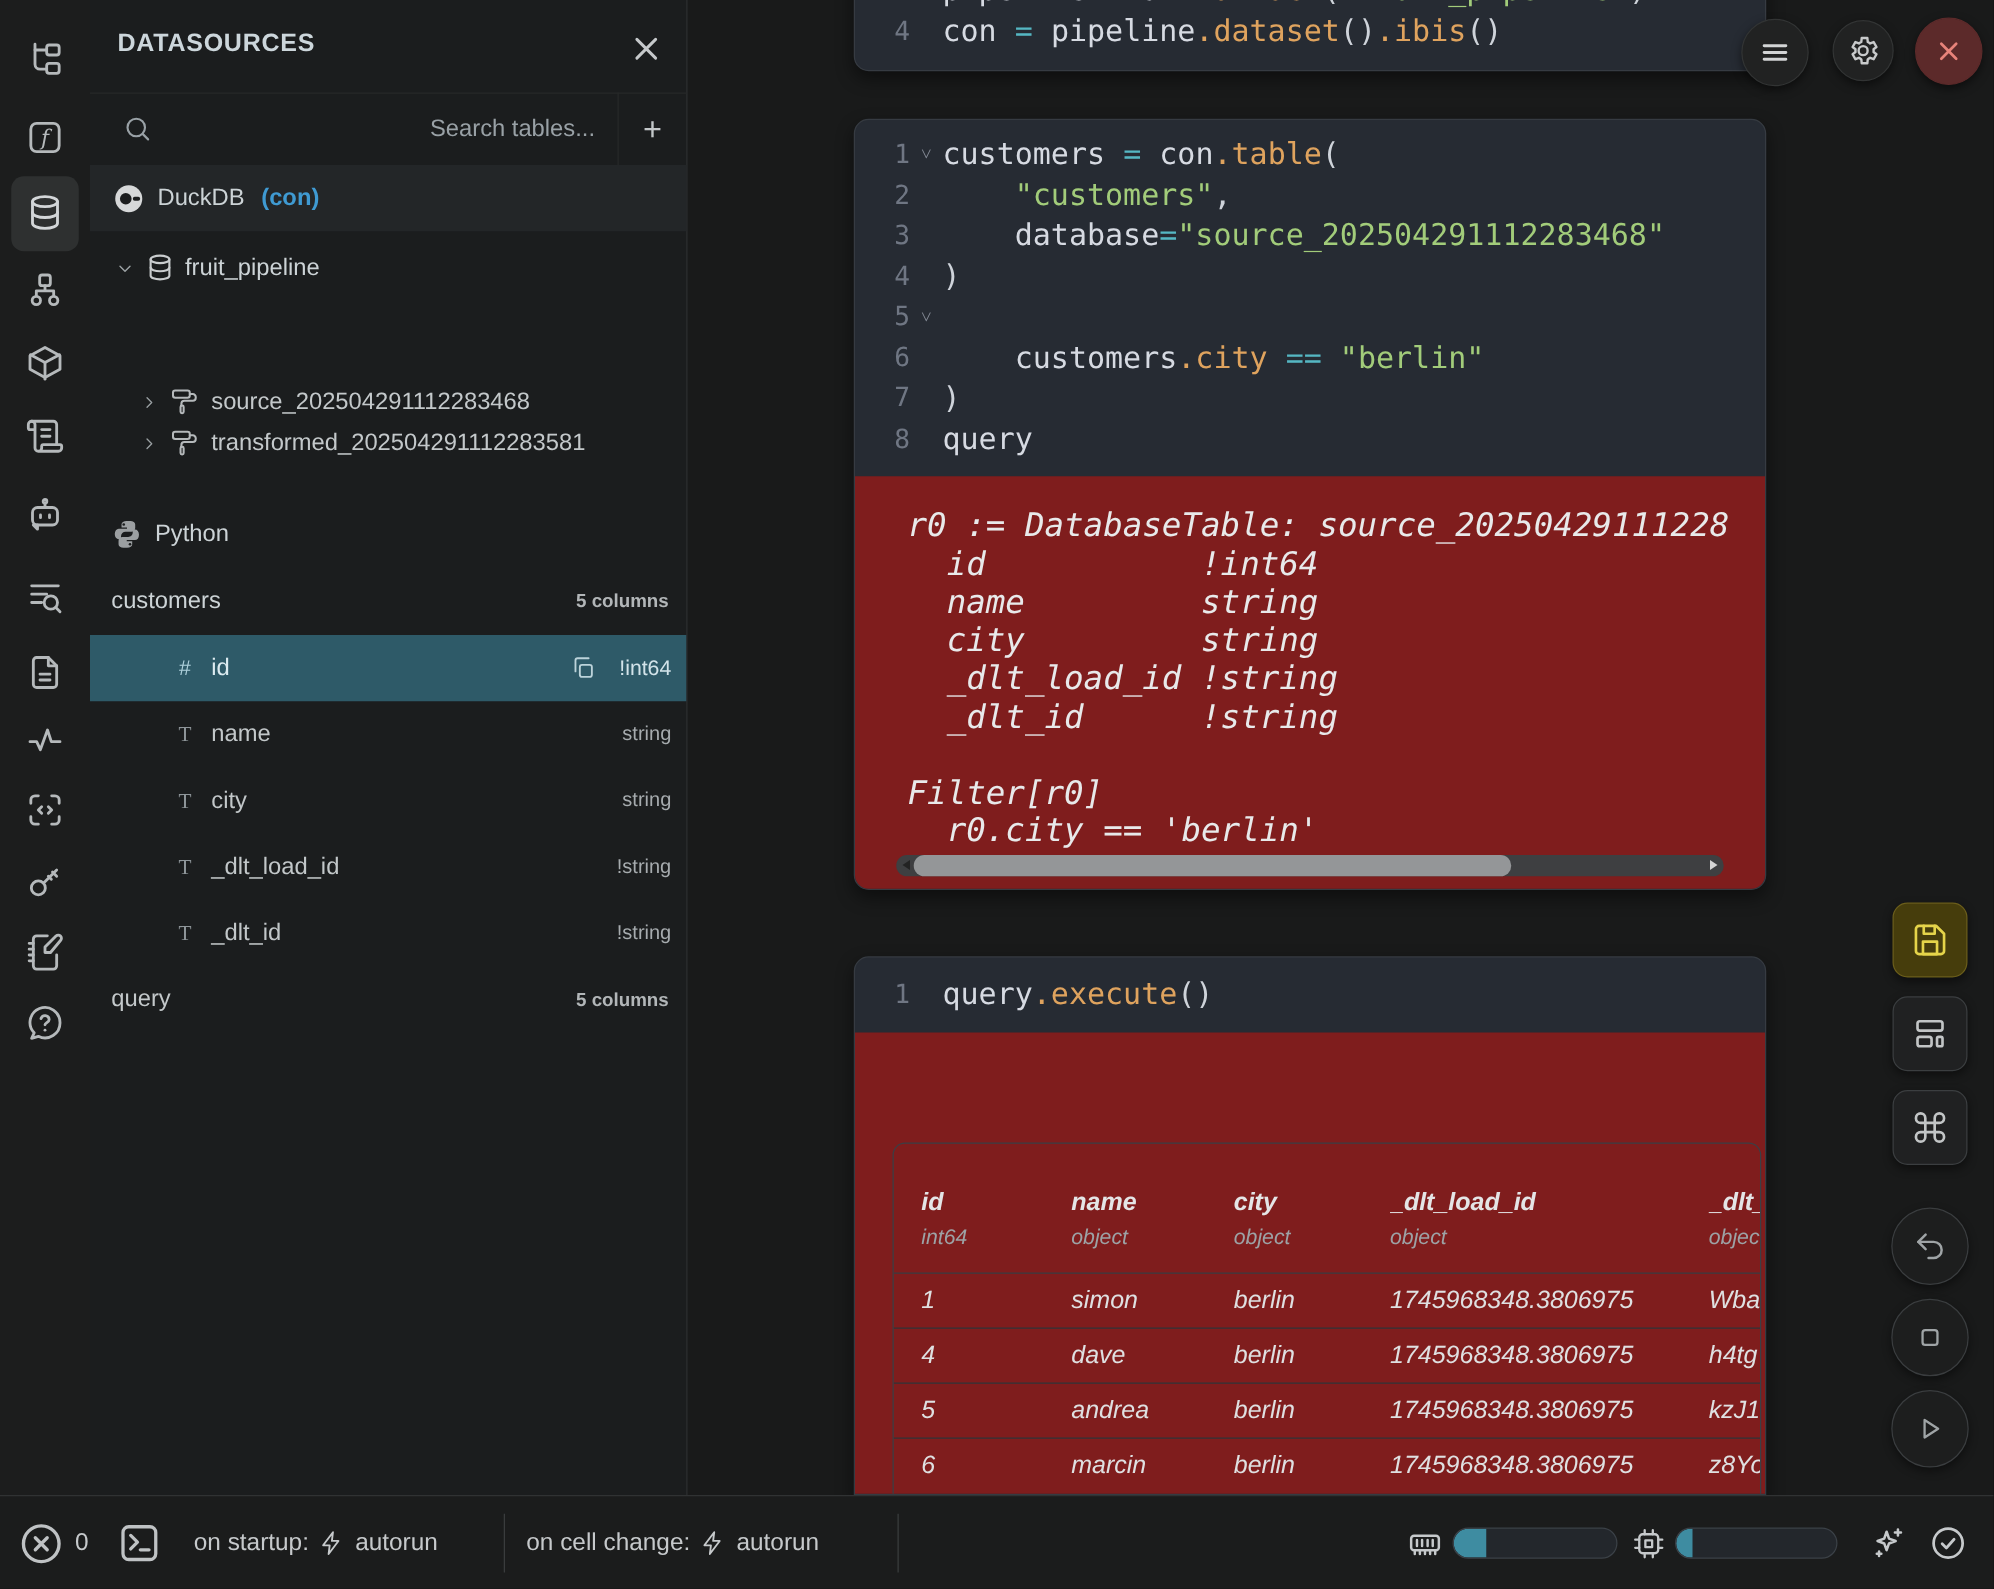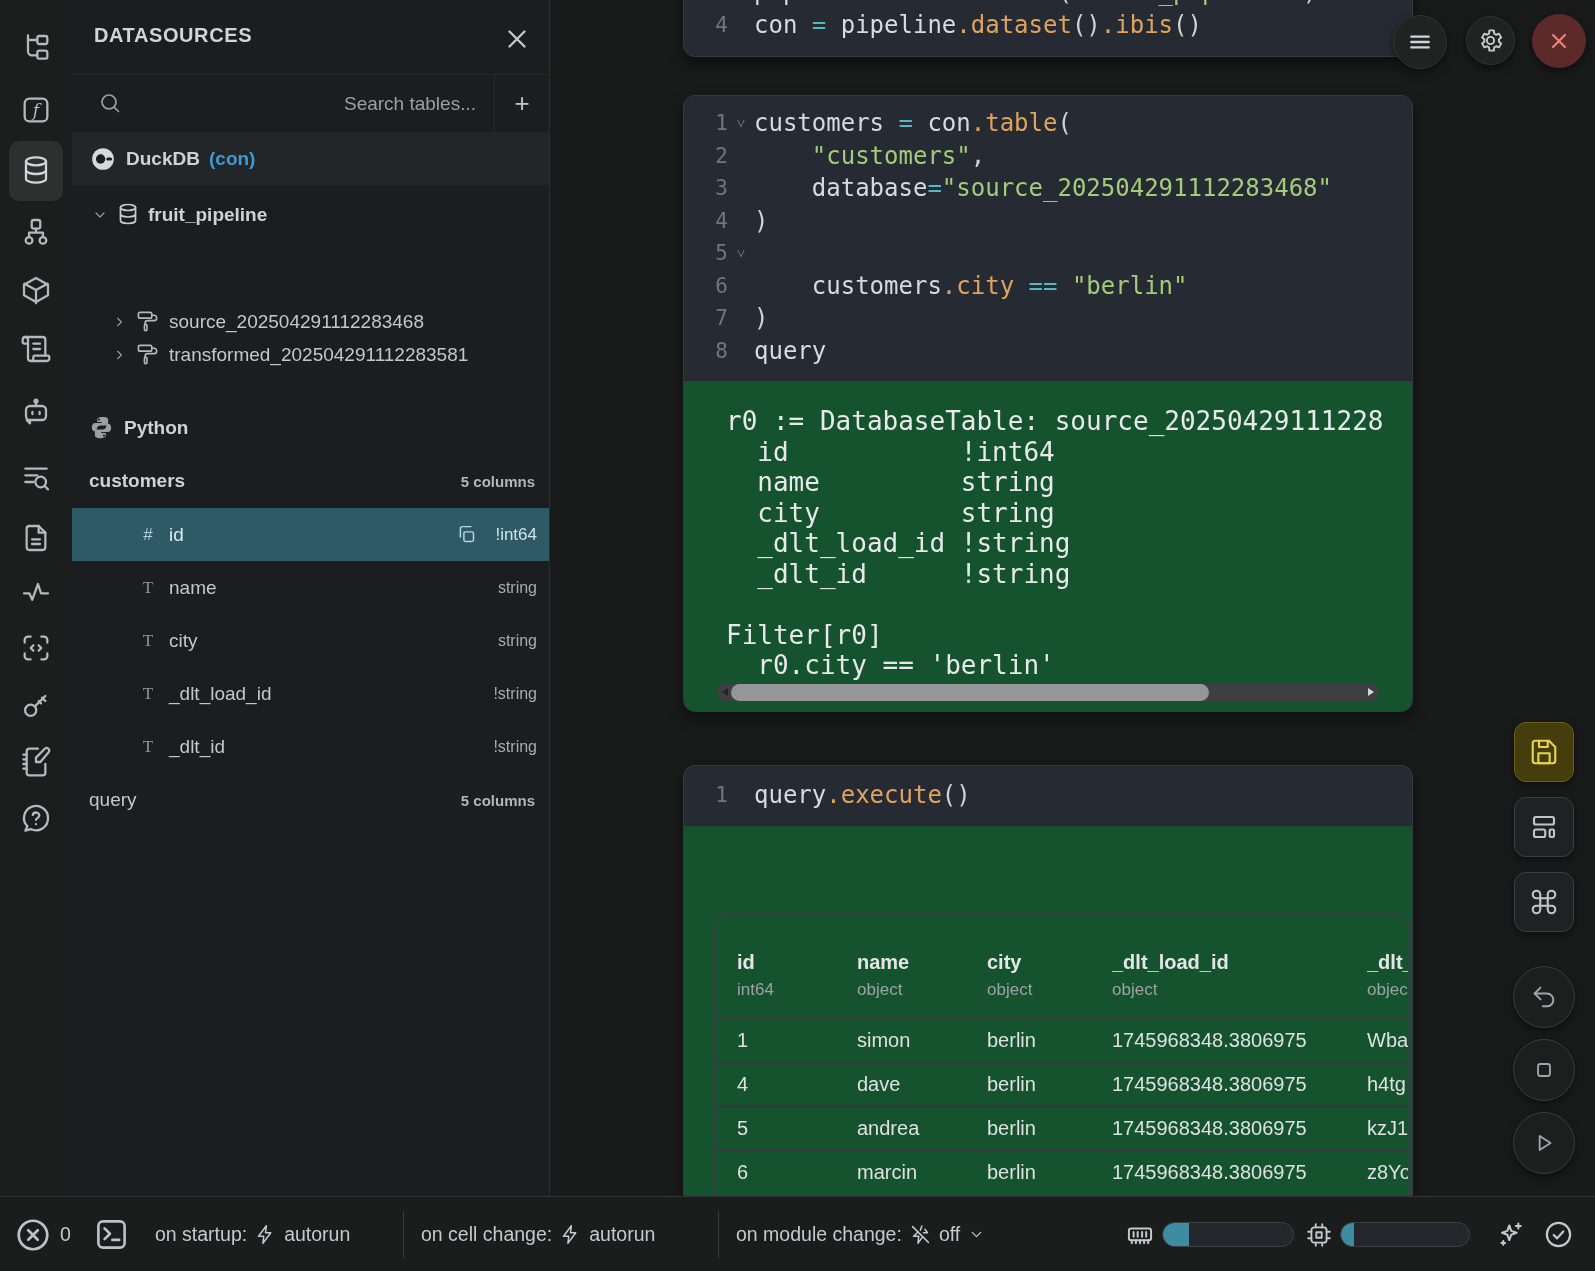--- a/index.html
+++ b/index.html
@@ -19,42 +19,42 @@
   .panel-title{position:absolute;left:22px;top:24px;font-size:20px;font-weight:bold;letter-spacing:.6px;color:#ccd6db;}
   .panel-head-border{position:absolute;left:0;top:74px;width:100%;height:0;border-top:1px solid #272929;}
   .searchrow{position:absolute;left:0;top:74px;width:100%;height:58px;border-bottom:1px solid #272929;}
   .search-input{position:absolute;left:62px;top:12px;width:340px;height:34px;background:transparent;border:none;outline:none;
                 color:#cfd3d5;font-size:19px;font-family:"Liberation Sans",sans-serif;text-align:right;}
   .search-input::placeholder{color:#99a1a6;}
   .pluscell{position:absolute;right:0;top:0;width:54px;height:58px;border-left:1px solid #272929;
             display:flex;align-items:center;justify-content:center;font-size:26px;color:#c3c7c9;cursor:pointer;}
   .prow{position:absolute;left:0;width:100%;height:53px;}
   .prow .lbl{position:absolute;font-size:19px;color:#c3c8ca;top:50%;transform:translateY(-50%);white-space:nowrap;}
-  .prow .bold{font-weight:bold;color:#ccd3d6;}
+  .prow .bold{font-weight:normal;color:#ccd3d6;}
   .badge{position:absolute;right:14px;top:50%;transform:translateY(-50%);font-size:15px;font-weight:bold;color:#b2b6b8;}
   .typ{position:absolute;right:12px;top:50%;transform:translateY(-50%);font-size:16px;color:#a6abae;}
   .glyph{position:absolute;left:64px;top:50%;transform:translateY(-50%);width:24px;text-align:center;
          font-size:17px;color:#8e9599;font-family:"Liberation Serif",serif;}
   .colname{position:absolute;left:97px;top:50%;transform:translateY(-50%);font-size:19px;color:#c2c7c9;}
   .row-selected{background:#2e5a68;}
   .row-selected .colname{color:#dcebf0;}
   .row-selected .glyph{color:#aed0db;}
   .row-selected .typ{color:#d2e3e9;font-size:17px;}
   .chev{position:absolute;top:50%;transform:translateY(-50%);}
 
   
   .cell{position:absolute;left:683px;width:730px;background:#262b33;border:1px solid #363b42;border-radius:12px;
         box-shadow:0 6px 14px rgba(0,0,0,.45);box-sizing:border-box;}
   .codeblock{position:absolute;left:12px;right:4px;}
   .code-line{display:flex;height:32.5px;align-items:center;font-family:"DejaVu Sans Mono",monospace;font-size:24px;line-height:32.5px;}
   .ln{width:32px;text-align:right;font-size:21px;color:#6f7683;flex:none;}
   .fold{width:26px;text-align:center;font-size:15px;color:#858b96;flex:none;}
   .toks{white-space:pre;}
   .tk-v{color:#d6dae2;} .tk-op{color:#55b7c3;} .tk-fn{color:#dfa35e;} .tk-str{color:#a2cc7a;} .tk-p{color:#ced3da;}
-  .outzone{position:absolute;left:0;right:0;bottom:0;background:#14532d;border-radius:0 0 11px 11px;overflow:hidden;}
+  .outzone{position:absolute;left:0;right:0;bottom:0;background:#7f1d1d;border-radius:0 0 11px 11px;overflow:hidden;font-style:italic;}
   .outpre{position:absolute;margin:0;font-family:"DejaVu Sans Mono",monospace;font-size:26px;line-height:30.5px;
           color:#e8e9ea;white-space:pre;}
   .hscroll{position:absolute;height:17px;background:#3e3f41;border-radius:9px;}
   .hthumb{position:absolute;top:0;bottom:0;background:#949698;border-radius:9px;}
   .harrow-l{position:absolute;left:5px;top:4px;width:0;height:0;border-top:4.5px solid transparent;border-bottom:4.5px solid transparent;border-right:6px solid #232323;}
   .harrow-r{position:absolute;right:5px;top:4px;width:0;height:0;border-top:4.5px solid transparent;border-bottom:4.5px solid transparent;border-left:6px solid #d4d4d4;}
 
   
   .rtable{position:absolute;left:30px;top:88px;width:695px;height:305px;border:1px solid #3b3f45;border-radius:10px;
           box-sizing:border-box;overflow:hidden;}
@@ -547,31 +547,20 @@
     </div>
     <div class="sdivider" style="left:403px"></div>
     <div class="sgroup" style="left:421px">
       <span>on cell change:</span>
       <svg class="icon" width="21" height="21" viewBox="0 0 24 24" style="stroke:#c6c9cb">
           <path d="M13 2 4 14h6l-1 8 9-12h-6l1-8z"></path>
         </svg>
       <span>autorun</span>
     </div>
     <div class="sdivider" style="left:718px"></div>
-    <div class="sgroup" style="left:736px">
-      <span>on module change:</span>
-      <svg class="icon" width="21" height="21" viewBox="0 0 24 24" style="stroke:#c6c9cb">
-          <path d="M13.6 2.3 11.8 7M9.2 9.2 4 14h6l-1 8 4.8-6.4M15.4 10H20l-3-4"></path>
-          <path d="m3 3 18 18"></path>
-        </svg>
-      <span>off</span>
-      <svg class="icon" width="17" height="17" viewBox="0 0 24 24" style="stroke:#c6c9cb">
-          <path d="m6 9 6 6 6-6"></path>
-        </svg>
-    </div>
 
     <div class="abs" style="left:1126px;top:24px">
       <svg class="icon" width="28" height="28" viewBox="0 0 24 24" style="stroke:#c6c9cb">
           <rect x="2.5" y="6.5" width="19" height="10" rx="2"></rect>
           <path d="M6.5 9.5v4M10 9.5v4M13.8 9.5v4M17.3 9.5v4"></path>
           <path d="M5 16.5v2.5M8.5 16.5v2.5M12 16.5v2.5M15.5 16.5v2.5M19 16.5v2.5"></path>
         </svg>
     </div>
     <div class="gauge" style="left:1162px;width:132px">
       <div class="gfill" id="ram-fill" style="width: 26px;"></div>

